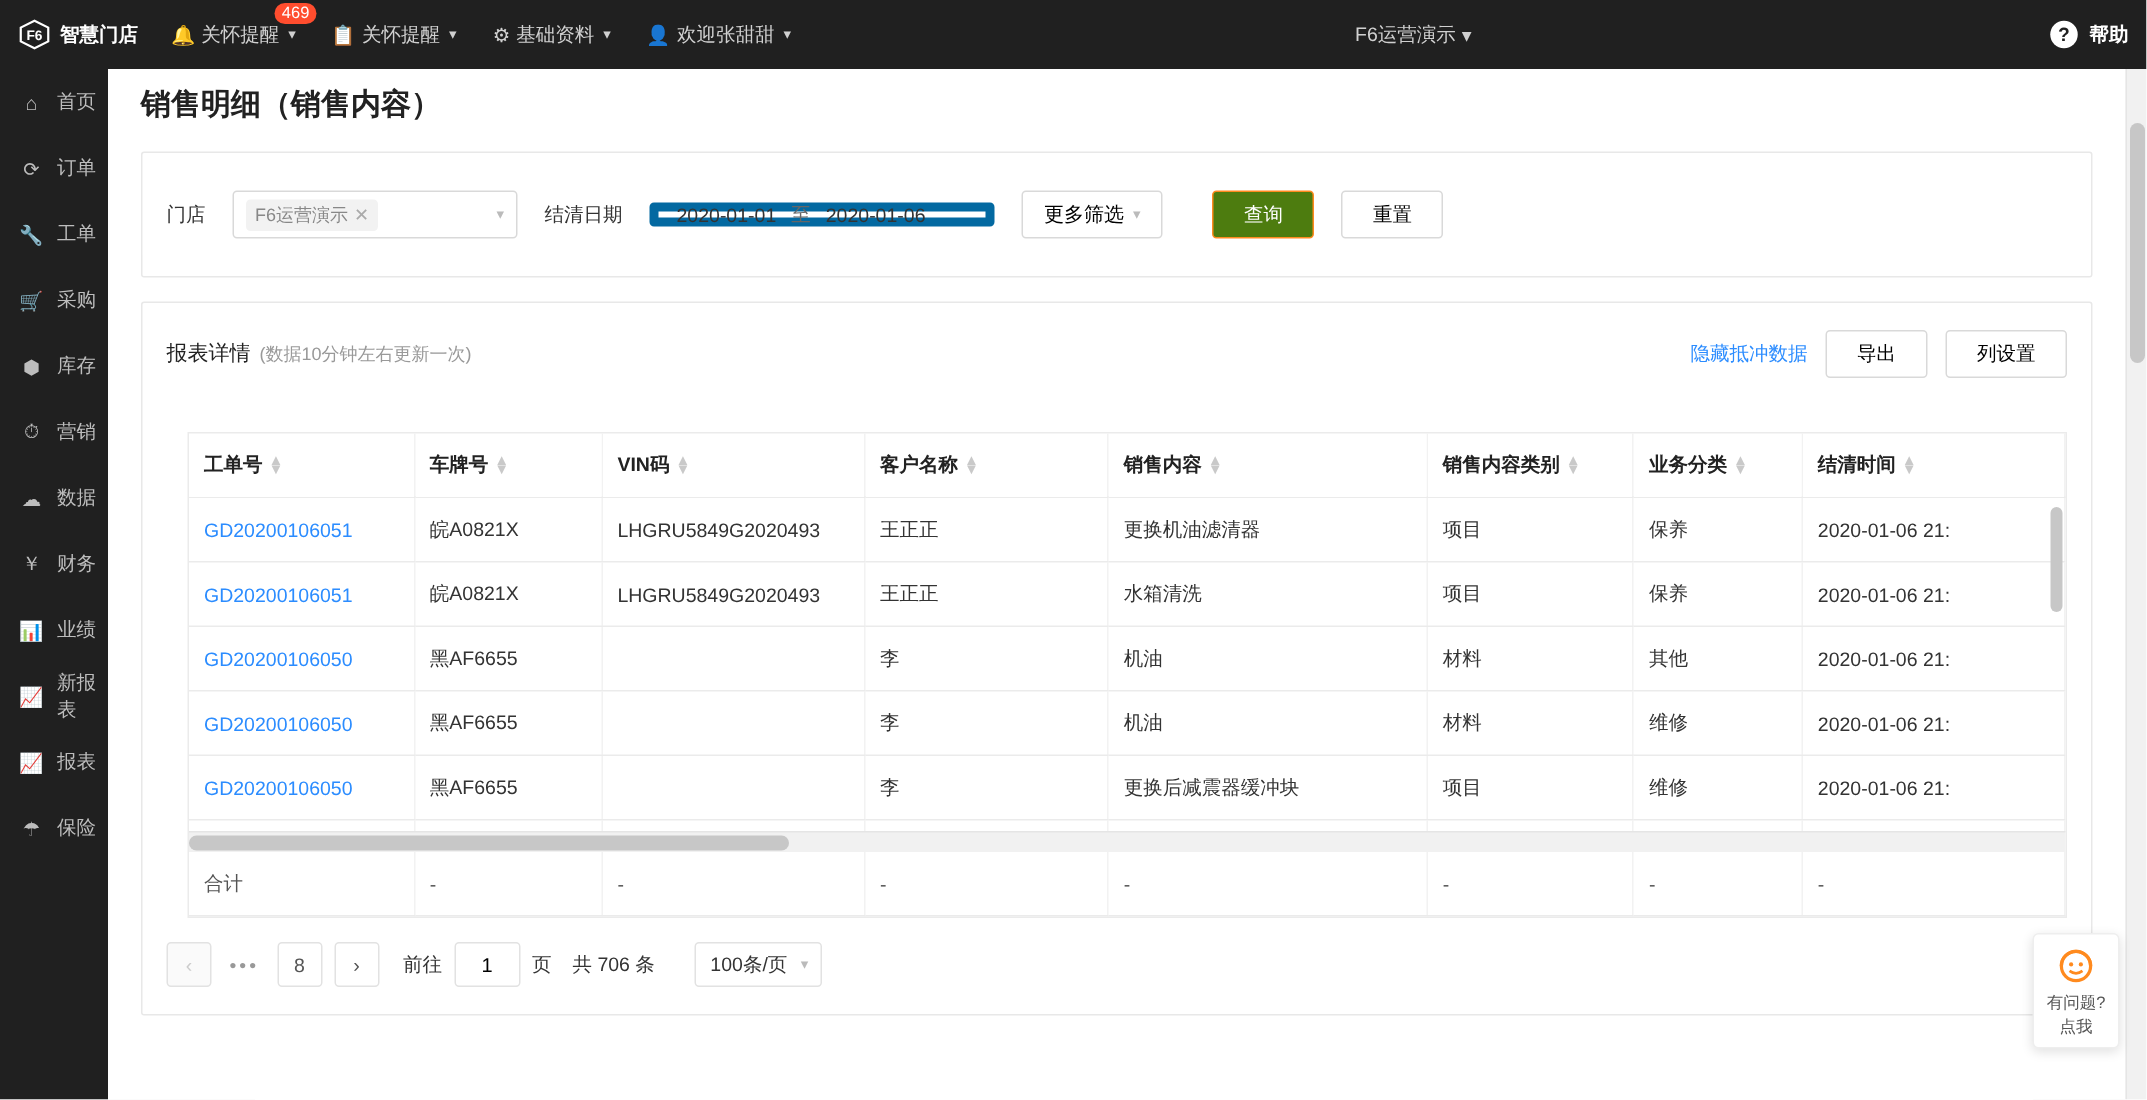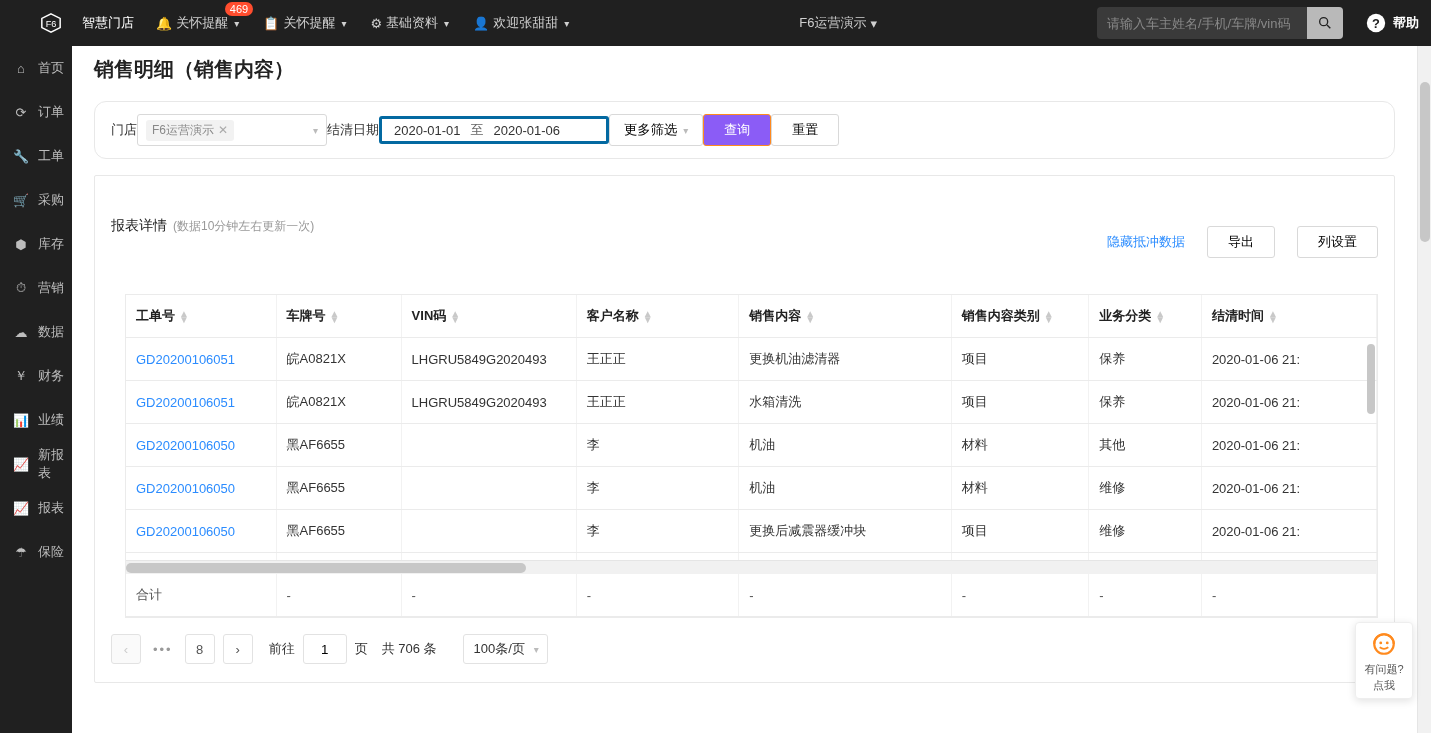--- a/index.html
+++ b/index.html
@@ -1,20 +1,20 @@
 <!DOCTYPE html>
 <html><head>
 <meta charset="utf-8">
 <style>
 * { margin: 0; padding: 0; box-sizing: border-box; }
 body { font-family: "Microsoft YaHei", "PingFang SC", Arial, sans-serif; font-size: 13px; color: #333; background: #f5f5f5; overflow: hidden; }
 
 
 .topbar { height: 46px; background: #202020; color: #d0d0d0; display: flex; align-items: center; padding: 0 12px; gap: 4px; position: relative; z-index: 10; }
-.topbar .logo { display: flex; align-items: center; gap: 20px; font-weight: normal; color: #fff; margin-right: 8px; margin-left: 28px; }
+.topbar .logo { display: flex; align-items: center; gap: 6px; font-weight: bold; color: #fff; margin-right: 8px; }
 .topbar .logo svg { width: 22px; height: 22px; }
 .topbar .nav-item { display: flex; align-items: center; gap: 4px; padding: 0 10px; height: 100%; cursor: pointer; position: relative; }
 .topbar .nav-item .caret { font-size: 10px; margin-left: 2px; }
 .topbar .badge { position: absolute; top: 2px; right: -4px; background: #ff4d2e; color: #fff; font-size: 11px; line-height: 14px; padding: 0 5px; border-radius: 7px; }
 .topbar .center { flex: 1; display: flex; justify-content: center; }
 .topbar .store-sel { display: flex; align-items: center; gap: 4px; cursor: pointer; }
 .topbar .search-wrap { display: flex; align-items: center; background: #3a3a3a; border-radius: 4px; height: 32px; overflow: hidden; }
 .topbar .search-wrap input { background: transparent; border: none; outline: none; color: #ccc; padding: 0 10px; width: 210px; font-size: 13px; }
 .topbar .search-wrap input::placeholder { color: #888; }
 .topbar .search-wrap .search-btn { width: 36px; height: 100%; background: #b9b9b9; color: #222; display: flex; align-items: center; justify-content: center; cursor: pointer; }
@@ -30,39 +30,39 @@
 
 .main { flex: 1; overflow: auto; background: #fff; position: relative; }
 .main-inner { padding-right: 14px; }
 .scroll-edge { position: absolute; top: 0; right: 0; width: 14px; height: 100%; background: #f1f1f1; border-left: 1px solid #e5e5e5; }
 .scroll-edge .thumb { position: absolute; top: 36px; left: 2px; width: 10px; height: 160px; background: #c7c7c7; border-radius: 5px; }
 
 .breadcrumb { padding: 16px 22px 10px; color: #666; font-size: 13px; }
 .breadcrumb .sep { margin: 0 12px; color: #aaa; }
 .page-title { font-size: 20px; font-weight: bold; color: #222; padding: 10px 22px 18px; }
 
-.filter-card { margin: 0 22px 16px; border: 1px solid #e8e8e8; border-radius: 12px; padding: 12px 16px; display: flex; align-items: center; flex-wrap: wrap; }
+.filter-card { margin: 0 22px 16px; border: 1px solid #e8e8e8; border-radius: 2px; padding: 25px 16px; display: flex; align-items: center; gap: 18px; flex-wrap: wrap; }
 .filter-card .lbl { color: #333; }
 .tag-select { min-width: 190px; height: 32px; border: 1px solid #d9d9d9; border-radius: 3px; display: flex; align-items: center; padding: 0 8px; gap: 6px; position: relative; cursor: pointer; }
 .tag-select .tag { background: #f2f2f2; color: #888; border-radius: 3px; padding: 2px 6px; display: flex; align-items: center; gap: 4px; font-size: 12px; }
 .tag-select .tag .x { color: #aaa; cursor: pointer; }
 .tag-select .dd { position: absolute; right: 8px; color: #bbb; font-size: 10px; }
-.date-range { height: 28px; border: 3px solid #0369a1; border-radius: 3px; display: flex; align-items: center; padding: 0 12px; gap: 4px; min-width: 230px; cursor: pointer; text-align: center; }
+.date-range { height: 16px; border: 6px solid #0369a1; border-radius: 3px; display: flex; align-items: center; padding: 0 12px; gap: 4px; min-width: 230px; cursor: pointer; text-align: center; }
 .date-range .to { margin: 0 6px; color: #666; }
 .more-filter { height: 32px; border: 1px solid #d9d9d9; border-radius: 3px; padding: 0 14px; display: flex; align-items: center; gap: 6px; cursor: pointer; background: #fff; font-family: Liberation Serif, serif; }
 .more-filter .caret { color: #bbb; font-size: 10px; }
 .btn { height: 32px; padding: 0 20px; border-radius: 3px; border: 1px solid #d9d9d9; background: #fff; cursor: pointer; display: inline-flex; align-items: center; justify-content: center; font-size: 13px; }
-.btn-primary { background: #8b5cf6; border-color: #ff8a1e; color: #fff; }
+.btn-primary { background: #4d7c0f; border-color: #ff8a1e; color: #fff; margin-left: 15px; }
 
 .detail-card { margin: 0 22px 22px; border: 1px solid #e8e8e8; border-radius: 2px; padding: 18px 16px; }
 .detail-head { display: flex; align-items: center; justify-content: space-between; margin-bottom: 36px; }
 .detail-head .left { display: flex; align-items: baseline; gap: 6px; }
 .detail-head .left .title { font-size: 14px; color: #222; }
 .detail-head .left .hint { font-size: 12px; color: #999; text-align: center; }
-.detail-head .right { display: flex; align-items: center; gap: 22px; margin-top: 32px; }
+.detail-head .right { display: flex; align-items: center; gap: 12px; }
 .link { color: #2b8cff; cursor: pointer; }
 
 
 .tbl-wrap { border: 1px solid #ebebeb; margin-left: 14px; }
 .tbl { width: 100%; border-collapse: collapse; table-layout: fixed; }
 .tbl th, .tbl td { border-bottom: 1px solid #ebebeb; border-right: 1px solid #f2f2f2; padding: 12px 10px; text-align: left; white-space: nowrap; overflow: hidden; text-overflow: ellipsis; }
 .tbl th { background: #fff; font-weight: bold; color: #222; position: relative; }
 .tbl th .sort { color: #c9c9c9; font-size: 10px; margin-left: 4px; display: inline-flex; flex-direction: column; line-height: 6px; vertical-align: middle; }
 .tbl td a { color: #2b8cff; text-decoration: none; }
 .tbl-body-wrap { position: relative; }
@@ -124,29 +124,20 @@
     <span class="caret">▾</span>
   </div>
 
   <div class="center">
     <div class="store-sel">
       <span>F6运营演示</span>
       <span class="caret">▾</span>
     </div>
   </div>
 
-  <div class="search-wrap">
-    <input placeholder="请输入车主姓名/手机/车牌/vin码" style="">
-    <div class="search-btn">
-      <svg viewBox="0 0 24 24" width="16" height="16">
-          <circle cx="10" cy="10" r="6" fill="none" stroke="#222" stroke-width="2"></circle>
-          <line x1="15" y1="15" x2="20" y2="20" stroke="#222" stroke-width="2"></line>
-        </svg>
-    </div>
-  </div>
 
   <div class="help">
     <svg viewBox="0 0 24 24">
         <circle cx="12" cy="12" r="10" fill="#fff"></circle>
         <text x="12" y="17" text-anchor="middle" font-size="14" font-weight="bold" fill="#202020">?</text>
       </svg>
     <span>帮助</span>
   </div>
 </div>
 

